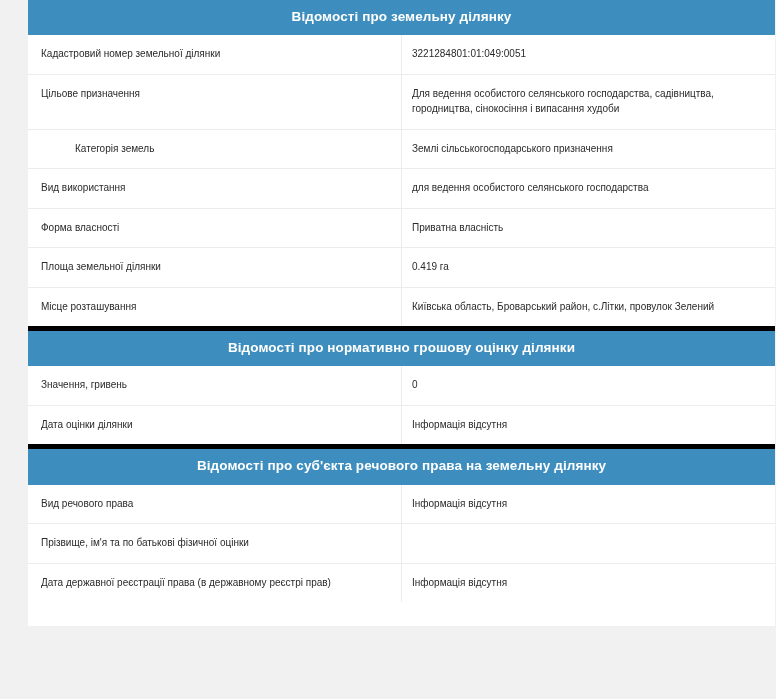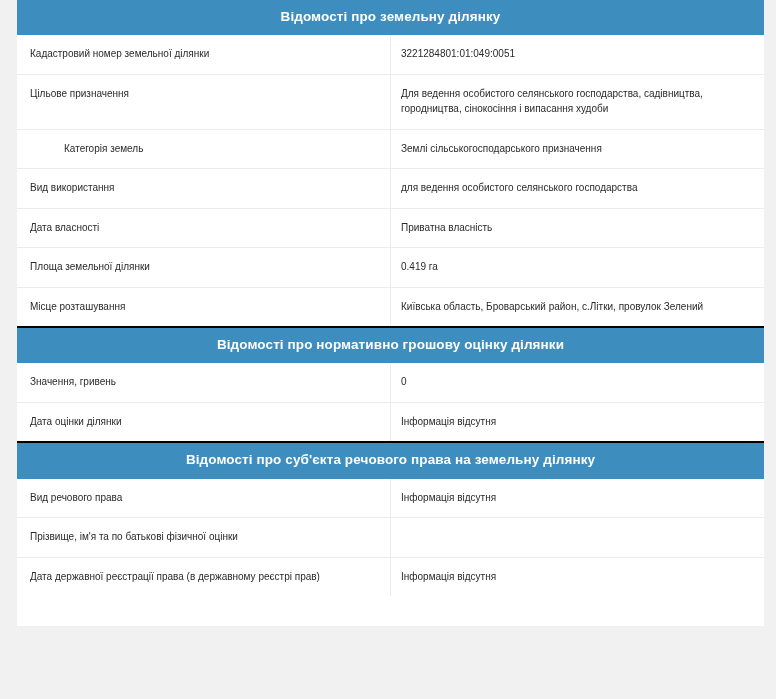--- a/index.html
+++ b/index.html
@@ -15,21 +15,21 @@
     height: 699px;
     overflow: hidden;
     background: #f1f1f1;
     font-family: "Liberation Sans", "DejaVu Sans", sans-serif;
     -webkit-font-smoothing: antialiased;
   }
 
   
   .sheet {
     position: absolute;
-    left: 17px;
+    left: 28px;
     top: 0;
     width: 747px;
     height: 626px;
     background: #ffffff;
   }
 
   .gutter-left {
     position: absolute;
     left: 0; top: 0;
     width: 17px; height: 699px;
@@ -84,21 +84,21 @@
     padding-left: 10px;
   }
 
   
   .section-header + .data-row > td {
     border-top: 0;
   }
 
   
   .data-row.pre-section > td {
-    border-bottom: 2px solid #000000;
+    border-bottom: 5px solid #000000;
   }
 </style>
 </head>
 <body style="background: rgb(241, 241, 241);">
 
 <div class="gutter-left" style="background: rgb(241, 241, 241);"></div>
 <div class="gutter-right" style="background: rgb(241, 241, 241);"></div>
 
 <div class="sheet" style="background: rgb(255, 255, 255);">
   <table class="info-table">
@@ -122,21 +122,21 @@
         <td class="cell-label" style="color: rgb(42, 42, 42); border-top-color: rgb(236, 236, 236); border-right-color: rgb(236, 236, 236); padding-left: 47px;">Категорія земель</td>
         <td class="cell-value" style="color: rgb(42, 42, 42); border-top-color: rgb(236, 236, 236);">Землі сільськогосподарського призначення</td>
       </tr>
 
       <tr class="data-row">
         <td class="cell-label" style="color: rgb(42, 42, 42); border-top-color: rgb(236, 236, 236); border-right-color: rgb(236, 236, 236);">Вид використання</td>
         <td class="cell-value" style="color: rgb(42, 42, 42); border-top-color: rgb(236, 236, 236);">для ведення особистого селянського господарства</td>
       </tr>
 
       <tr class="data-row">
-        <td class="cell-label" style="color: rgb(42, 42, 42); border-top-color: rgb(236, 236, 236); border-right-color: rgb(236, 236, 236);">Дата власності</td>
+        <td class="cell-label" style="color: rgb(42, 42, 42); border-top-color: rgb(236, 236, 236); border-right-color: rgb(236, 236, 236);">Форма власності</td>
         <td class="cell-value" style="color: rgb(42, 42, 42); border-top-color: rgb(236, 236, 236);">Приватна власність</td>
       </tr>
 
       <tr class="data-row">
         <td class="cell-label" style="color: rgb(42, 42, 42); border-top-color: rgb(236, 236, 236); border-right-color: rgb(236, 236, 236); margin-left: 9px;">Площа земельної ділянки</td>
         <td class="cell-value" style="color: rgb(42, 42, 42); border-top-color: rgb(236, 236, 236);">0.419 га</td>
       </tr>
 
       <tr class="data-row pre-section">
         <td class="cell-label" style="color: rgb(42, 42, 42); border-top-color: rgb(236, 236, 236); border-right-color: rgb(236, 236, 236);">Місце розташування</td>

